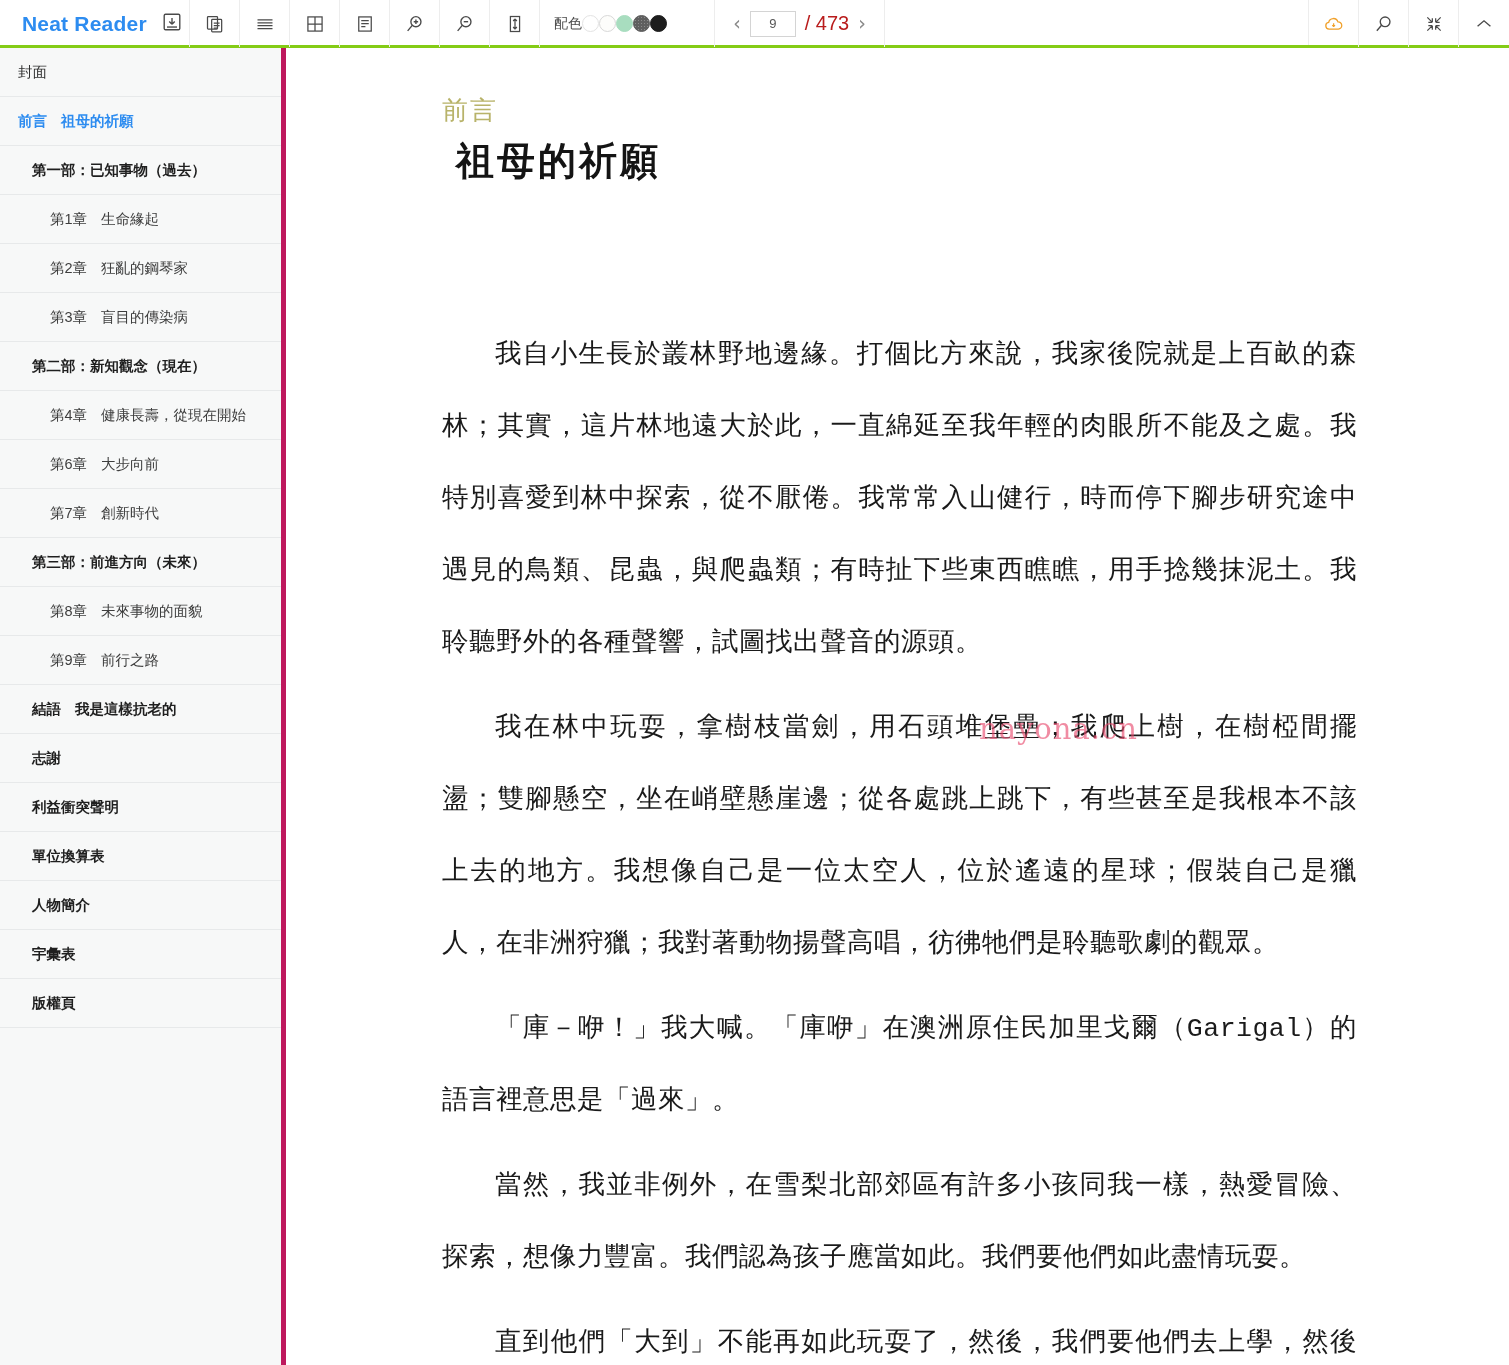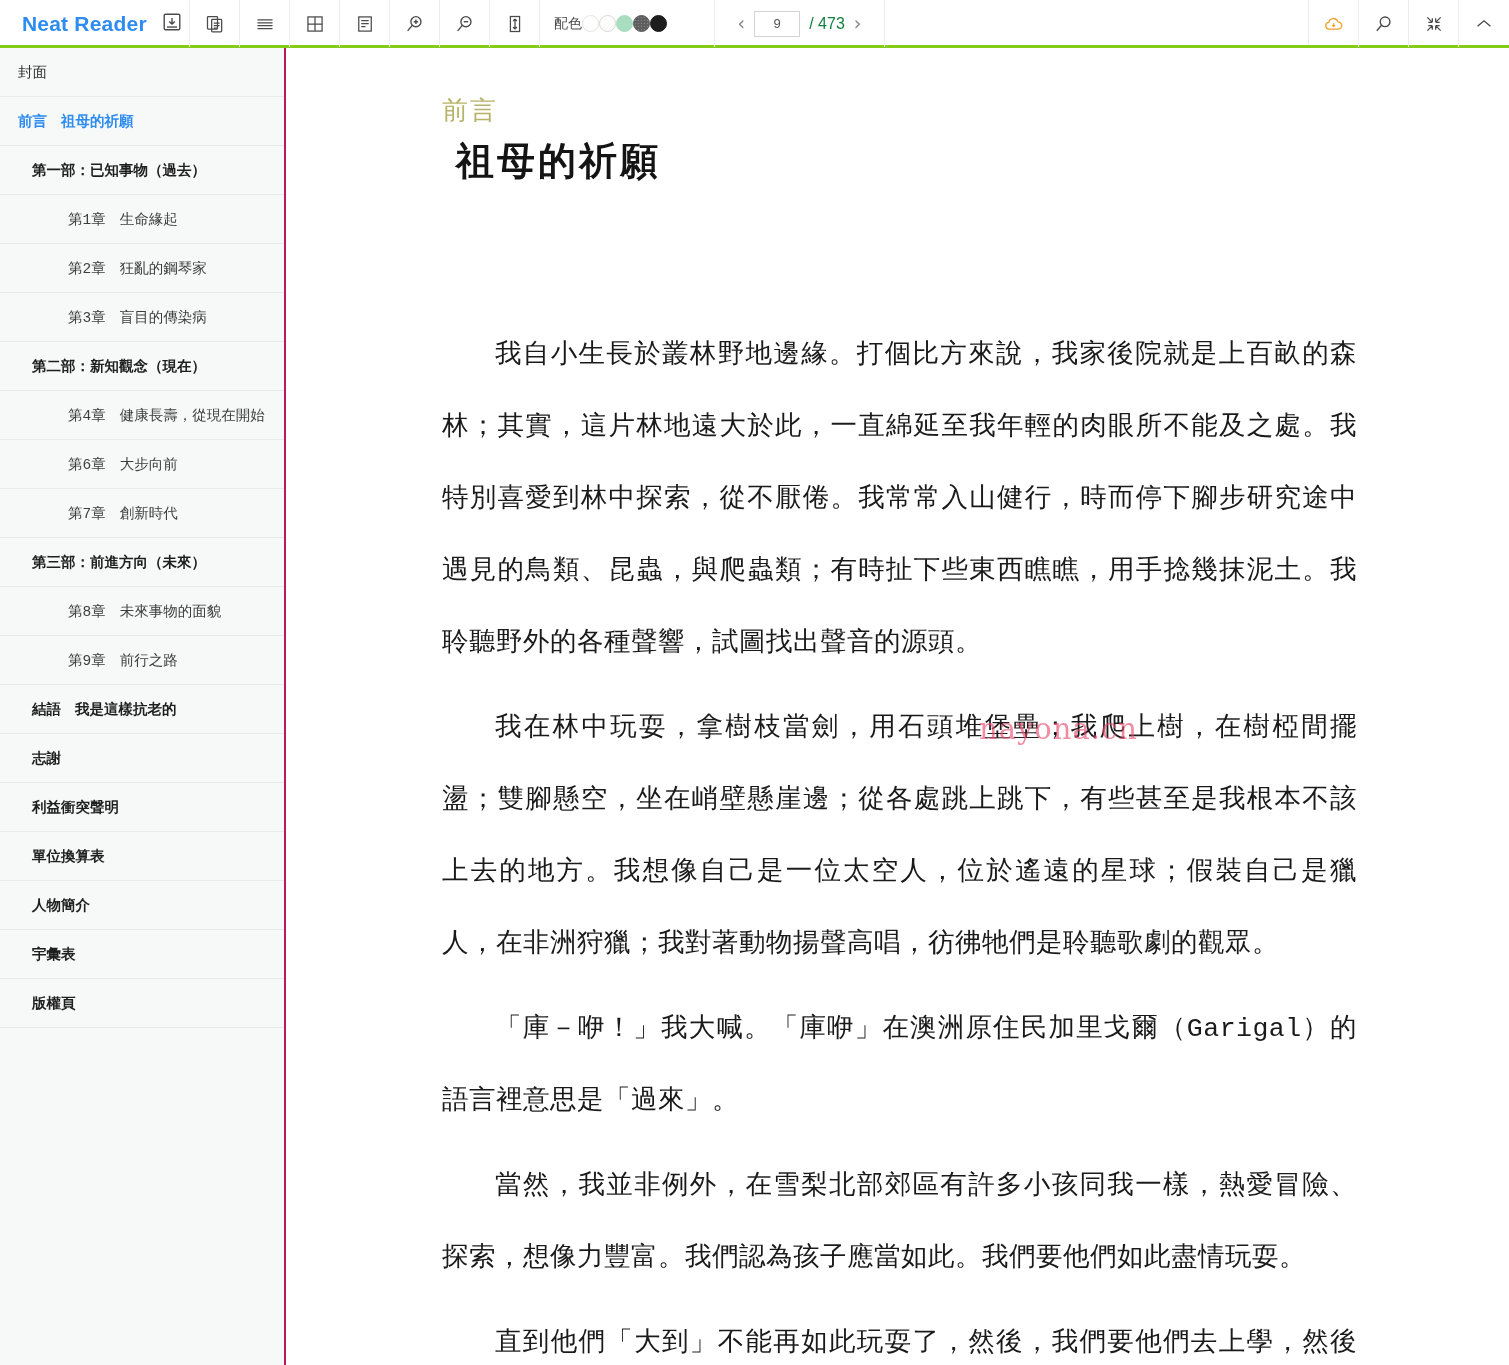--- a/index.html
+++ b/index.html
@@ -86,46 +86,46 @@
   #page-input {
     width: 46px; height: 26px;
     border: 1px solid #d4d4d4;
     text-align: center;
     font-size: 13px;
     color: #555;
     background: #fff;
     font-family: "Liberation Sans", sans-serif;
     outline: none;
   }
-  #page-total { font-size: 16px; color: #15803d; white-space: nowrap; }
+  #page-total { font-size: 20px; color: #b91c1c; white-space: nowrap; }
 
   #spacer { flex: 1 1 auto; border-right: 1px solid #ededed; }
 
   
   #sidebar {
     position: absolute;
     top: 48px; left: 0;
     width: 286px;
     height: 1317px;
     background: #f7f8f8;
-    border-right: 2px solid #be185d;
+    border-right: 5px solid #be185d;
     overflow: hidden;
   }
   .toc-item {
     height: 49px;
     display: flex;
     align-items: center;
     border-bottom: 1px solid #e7e9ea;
     cursor: pointer;
     font-size: 14.5px;
     color: #2f2f2f;
     white-space: nowrap;
   }
   .toc-item.lvl0 { padding-left: 18px; }
-  .toc-item.lvl1 { padding-left: 68px; color: #3d3d3d; font-family: Liberation Mono, monospace; }
+  .toc-item.lvl1 { padding-left: 50px; color: #3d3d3d; }
   .toc-item.part { padding-left: 32px; font-weight: bold; color: #1f1f1f; }
   .toc-item.active { color: #2d8cf0; font-weight: bold; }
   .toc-num { margin-right: 14px; }
 
   
   #reader {
     position: absolute;
     top: 48px; left: 287px;
     width: 1222px;
     height: 1317px;

